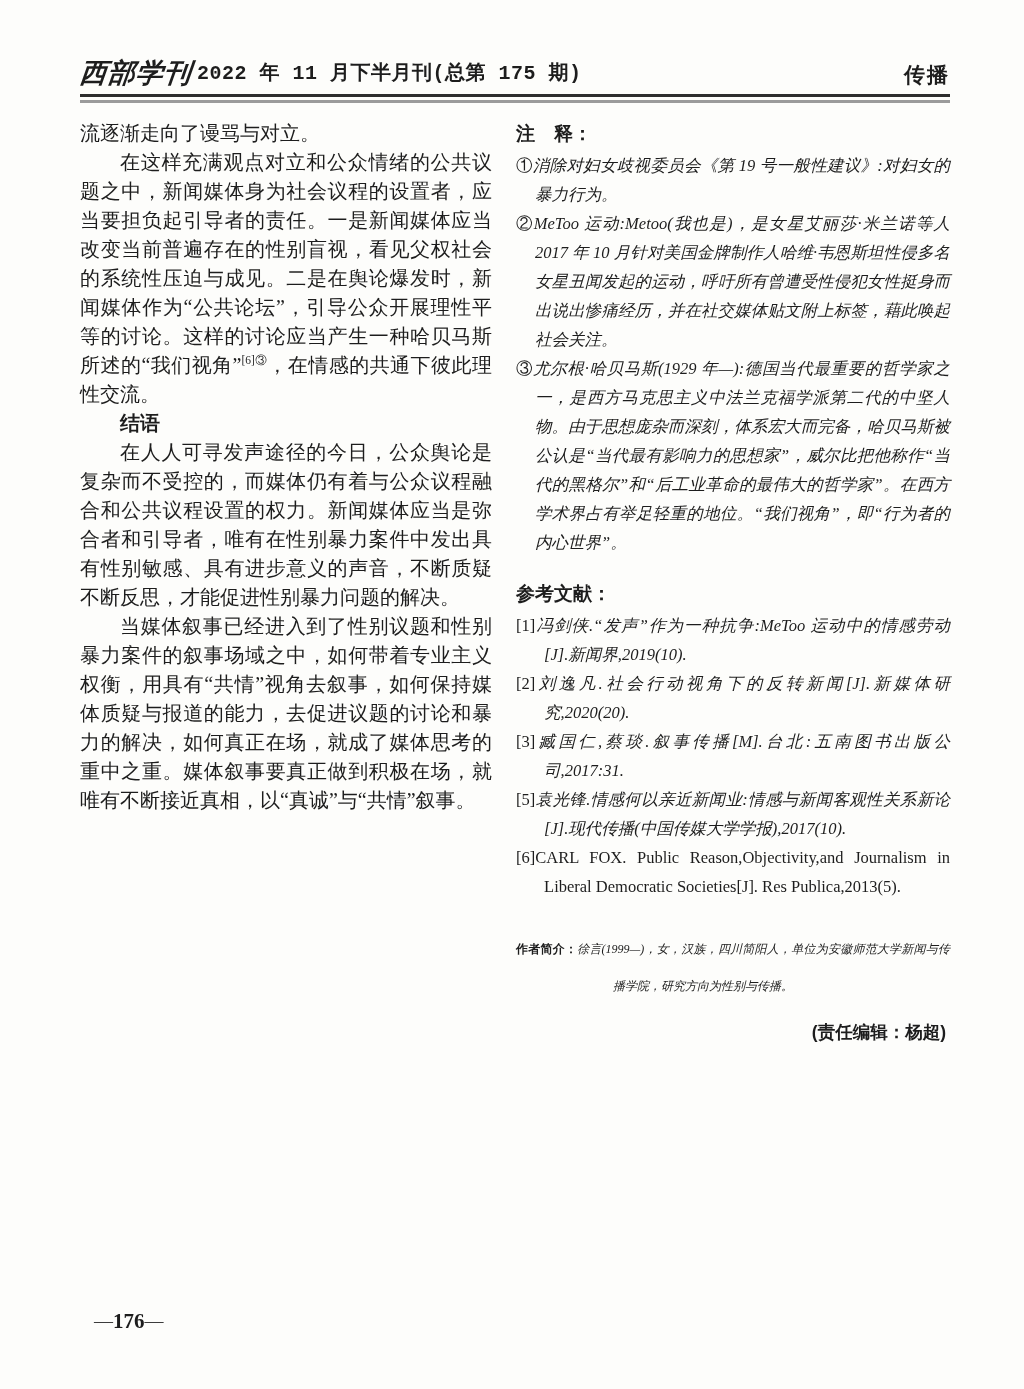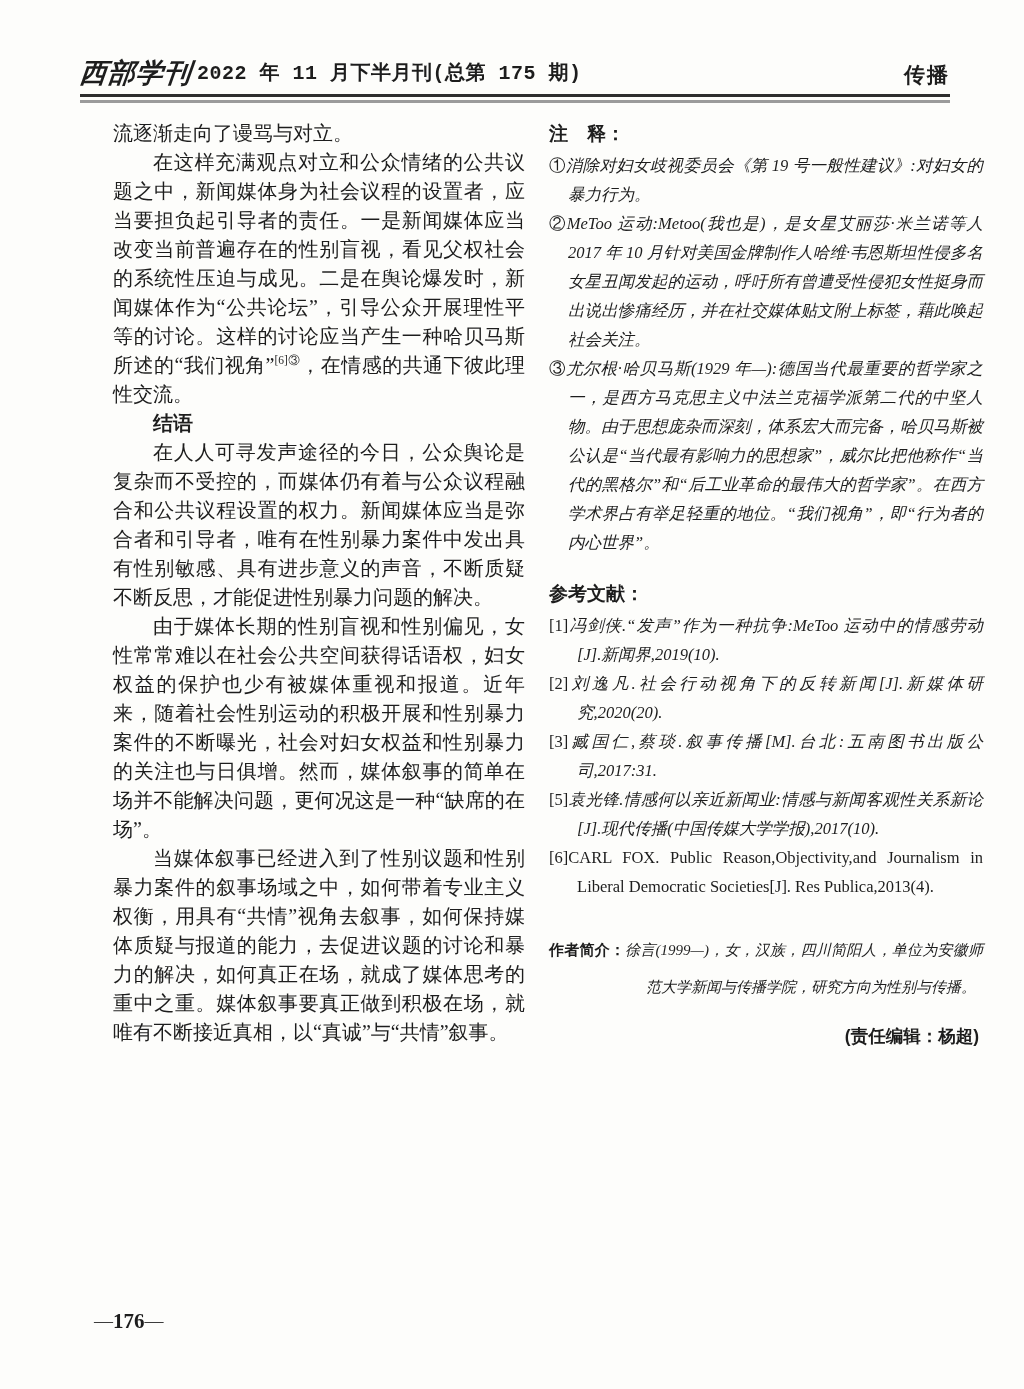--- a/index.html
+++ b/index.html
@@ -34,21 +34,21 @@
     font-weight:bold; font-size:21px; line-height:26px;
     letter-spacing:2px;
   }
   .rule {
     margin-top:6px;
     border-top:3px solid #2e2e2e;
     border-bottom:3px solid #9b9b9b;
     height:3px;
   }
   
-  .columns { display:flex; margin-top:16px;margin-left:33px; }
+  .columns { display:flex; margin-top:16px; }
   .col-left {
     width:412px; flex:none;
     font-size:20px; line-height:29px;
     text-align:justify;
   }
   .para { margin:0; text-indent:2em; }
   .para.noindent { text-indent:0; }
   .para.heading { font-family:"Liberation Sans","DejaVu Sans",sans-serif; font-weight:bold; }
   .sup { font-size:11.5px; vertical-align:super; line-height:0; letter-spacing:0; }
   .col-right { width:434px; flex:none; margin-left:24px; }
@@ -63,21 +63,21 @@
     text-align:justify;
     font-style:italic;
   }
   .note { padding-left:1.15em; text-indent:-1.15em; }
   .ref  { padding-left:1.7em;  text-indent:-1.7em; }
   .ref.latin { font-style:normal; }
   .marker { font-style:normal; }
   .refs-block { margin-top:22px; }
   .bio {
     margin-top:30px;
-    font-size:15px; line-height:37px;
+    font-size:12px; line-height:37px;
     text-align:justify;
     padding-left:97px; text-indent:-97px;
   }
   .bio-label {
     font-family:"Liberation Sans","DejaVu Sans",sans-serif;
     font-weight:bold; font-style:normal;
   }
   .bio-text { font-style:italic; }
   .editor {
     margin:3px 4px 0 0;
@@ -111,21 +111,20 @@
     <div class="col-left">
 
         <p class="para noindent"><span>流逐渐走向了谩骂与对立。</span></p>
 
         <p class="para"><span>在这样充满观点对立和公众情绪的公共议题之中，新闻媒体身为社会议程的设置者，应当要担负起引导者的责任。一是新闻媒体应当改变当前普遍存在的性别盲视，看见父权社会的系统性压迫与成见。二是在舆论爆发时，新闻媒体作为“公共论坛”，引导公众开展理性平等的讨论。这样的讨论应当产生一种哈贝马斯所述的“我们视角”</span><sup class="sup">[6]③</sup><span>，在情感的共通下彼此理性交流。</span></p>
 
         <p class="para heading"><span>结语</span></p>
 
         <p class="para"><span>在人人可寻发声途径的今日，公众舆论是复杂而不受控的，而媒体仍有着与公众议程融合和公共议程设置的权力。新闻媒体应当是弥合者和引导者，唯有在性别暴力案件中发出具有性别敏感、具有进步意义的声音，不断质疑不断反思，才能促进性别暴力问题的解决。</span></p>
 
-        <p class="para"><span>由于媒体长期的性别盲视和性别偏见，女性常常难以在社会公共空间获得话语权，妇女权益的保护也少有被媒体重视和报道。近年来，随着社会性别运动的积极开展和性别暴力案件的不断曝光，社会对妇女权益和性别暴力的关注也与日俱增。然而，媒体叙事的简单在场并不能解决问题，更何况这是一种“缺席的在场”。</span></p>
 
         <p class="para"><span>当媒体叙事已经进入到了性别议题和性别暴力案件的叙事场域之中，如何带着专业主义权衡，用具有“共情”视角去叙事，如何保持媒体质疑与报道的能力，去促进议题的讨论和暴力的解决，如何真正在场，就成了媒体思考的重中之重。媒体叙事要真正做到积极在场，就唯有不断接近真相，以“真诚”与“共情”叙事。</span></p>
       </div>
 
     <div class="col-right">
 
       <p class="block-heading">注　释：</p>
       <div>
 
           <p class="note"><span class="marker">①</span><span>消除对妇女歧视委员会《第 19 号一般性建议》:对妇女的暴力行为。</span></p>
@@ -141,21 +140,21 @@
 
             <p class="ref"><span class="marker">[1]</span><span>冯剑侠.“发声”作为一种抗争:MeToo 运动中的情感劳动[J].新闻界,2019(10).</span></p>
 
             <p class="ref"><span class="marker">[2]</span><span>刘逸凡.社会行动视角下的反转新闻[J].新媒体研究,2020(20).</span></p>
 
             <p class="ref"><span class="marker">[3]</span><span>臧国仁,蔡琰.叙事传播[M].台北:五南图书出版公司,2017:31.</span></p>
 
 
             <p class="ref"><span class="marker">[5]</span><span>袁光锋.情感何以亲近新闻业:情感与新闻客观性关系新论[J].现代传播(中国传媒大学学报),2017(10).</span></p>
 
-            <p class="ref latin"><span class="marker">[6]</span><span>CARL FOX. Public Reason,Objectivity,and Journalism in Liberal Democratic Societies[J]. Res Publica,2013(4).</span></p>
+            <p class="ref latin"><span class="marker">[6]</span><span>CARL FOX. Public Reason,Objectivity,and Journalism in Liberal Democratic Societies[J]. Res Publica,2013(5).</span></p>
           </div>
       </div>
 
       <p class="bio"><span class="bio-label">作者简介：</span><span class="bio-text">徐言(1999—)，女，汉族，四川简阳人，单位为安徽师范大学新闻与传播学院，研究方向为性别与传播。</span></p>
 
       <p class="editor">(责任编辑：杨超)</p>
 
     </div>
   </div>
 

